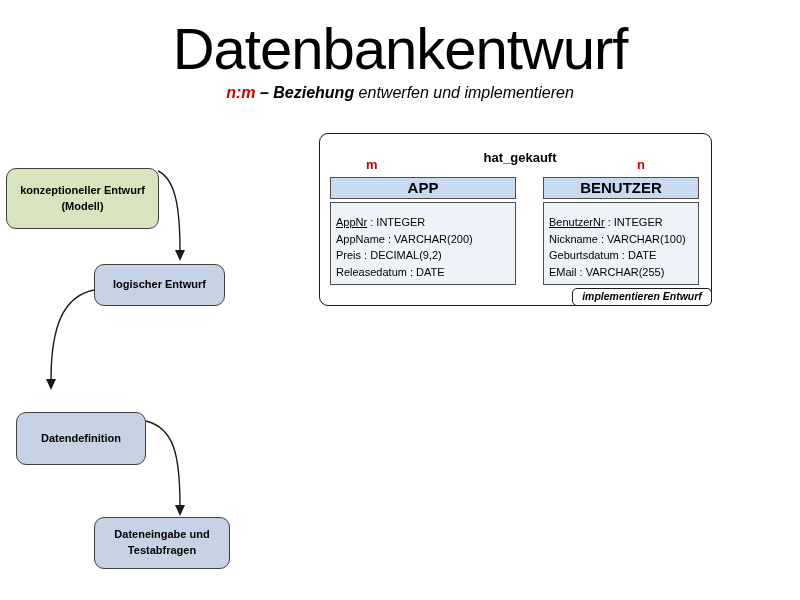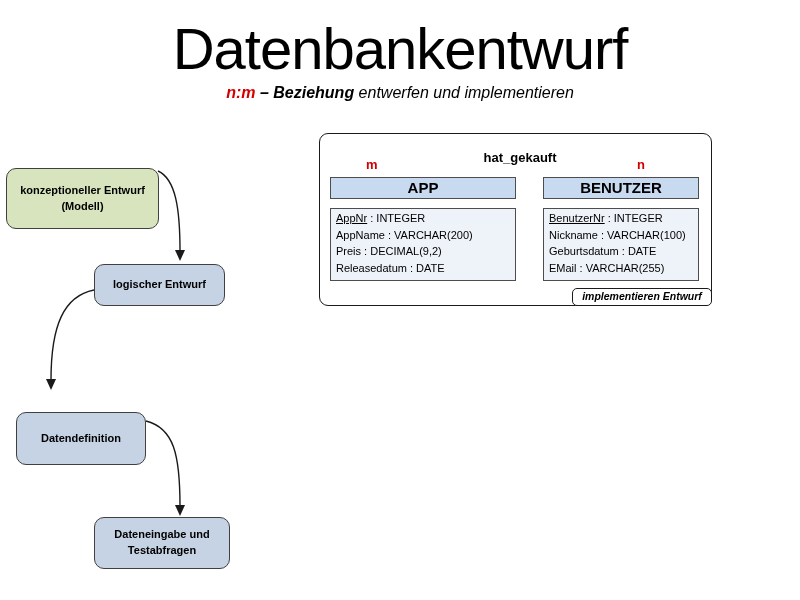--- a/index.html
+++ b/index.html
@@ -37,22 +37,22 @@
     border:1.5px solid #1a1a1a;border-radius:9px;background:#fff;box-sizing:border-box;
   }
   .entity{position:absolute;width:158px;box-sizing:border-box;}
   .entity.app{left:330px;top:177px;width:186px;}
   .entity.benutzer{left:543px;top:177px;width:156px;}
   .entity-header{
     border:1px solid #4d4d4d;background:#c8daf0;height:22px;box-sizing:border-box;
     text-align:center;font-size:15px;font-weight:bold;color:#000;line-height:20px;
   }
   .entity-body{
-    border:1px solid #4d4d4d;background:#eef2f9;margin-top:9px;box-sizing:border-box;
-    padding:1px 4px 4px 5px;font-size:11px;color:#000;
+    border:1px solid #4d4d4d;background:#eef2f9;margin-top:3px;box-sizing:border-box;
+    padding:11px 4px 4px 5px;font-size:11px;color:#000;
   }
   .attr-row{line-height:16.5px;white-space:nowrap;}
   .attr-name.pk{text-decoration:underline;}
   .rel-label{
     position:absolute;left:455px;top:150px;width:130px;text-align:center;
     font-size:13px;font-weight:bold;color:#000;
   }
   .card{
     position:absolute;font-size:13px;font-weight:bold;color:#d40000;line-height:16px;
   }

